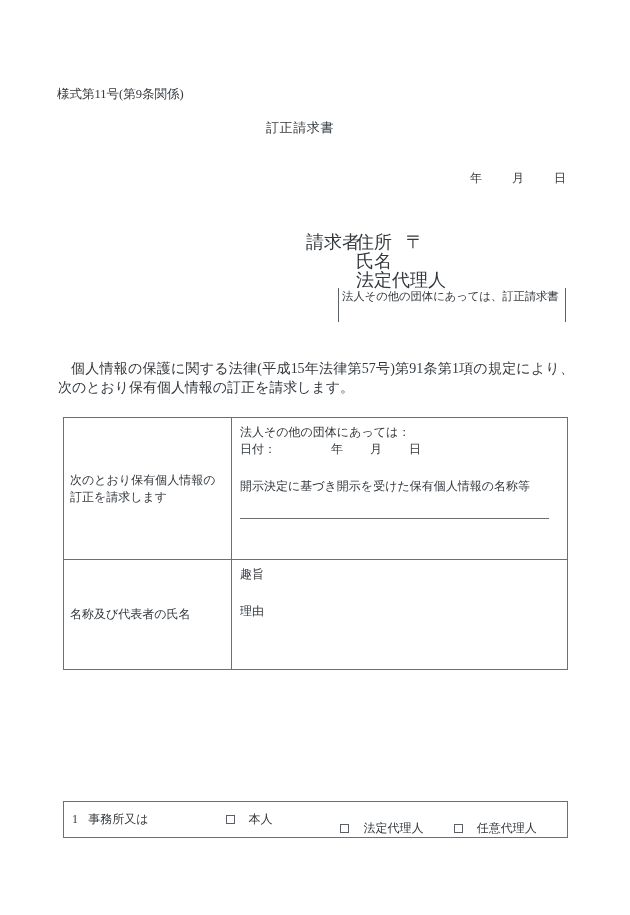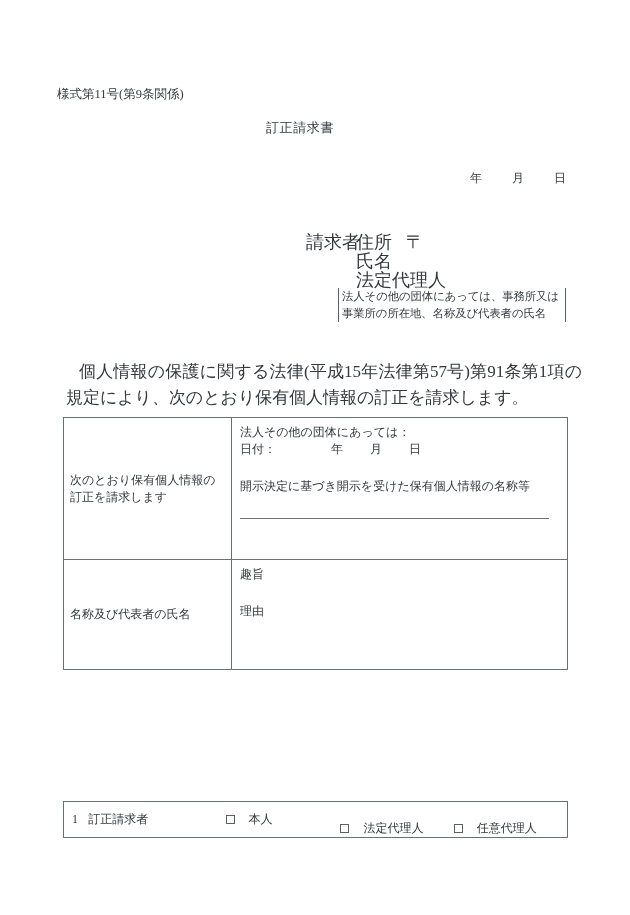--- a/index.html
+++ b/index.html
@@ -90,25 +90,25 @@
     white-space: pre;
     line-height: 17px;
     height: 17px;
     padding-left: 3px;
     letter-spacing: -0.1px;
   }
 
   
   #body-paragraph {
     position: absolute;
-    left: 66px;
+    left: 58px;
     top: 359px;
     width: 516px;
-    font-size: 17px;
-    line-height: 26px;
+    font-size: 14px;
+    line-height: 19px;
     text-indent: 13px;
     text-align: justify;
     letter-spacing: -0.05px;
   }
 
   
   #main-table {
     position: absolute;
     left: 63px;
     top: 417px;
@@ -202,22 +202,21 @@
   </div>
 
 
   <div id="requester-block">
     <div class="req-line"><span class="req-label">請求者</span><span>住所</span><span style="display:inline-block;width:14px;"></span><span class="postal">〒</span></div>
     <div class="req-line"><span class="req-indent"></span><span>氏名</span></div>
     <div class="req-line"><span class="req-indent"></span><span>法定代理人</span></div>
   </div>
 
   <div id="org-note">
-    <div class="bkt-line">法人その他の団体にあっては、事務所又は</div>
-    <div class="bkt-line">事業所の所在地、名称及び代表者の氏名</div>
+    <div class="bkt-line">法人その他の団体にあっては、訂正請求書</div>
   </div>
 
   <div id="body-paragraph">個人情報の保護に関する法律(平成15年法律第57号)第91条第1項の規定により、次のとおり保有個人情報の訂正を請求します。</div>
 
   <table id="main-table">
     <tbody>
 
       <tr class="row-2">
         <td class="label-cell">次のとおり保有個人情報の訂正を請求します</td>
         <td class="value-cell cell-topalign">
@@ -239,21 +238,21 @@
       </tr>
     </tbody>
   </table>
 
   <table id="bottom-table">
     <tbody>
       <tr>
         <td>
           <div class="bt-inner">
             <span class="item-no">1</span>
-            <span class="item-title">訂正請求者</span>
+            <span class="item-title">事務所又は</span>
             <span class="cb-group g2">
               <span class="checkbox"></span>
               <span>本人</span>
             </span>
             <span class="cb-group g3">
               <span class="checkbox"></span>
               <span>法定代理人</span>
             </span>
             <span class="cb-group g3">
               <span class="checkbox"></span>

